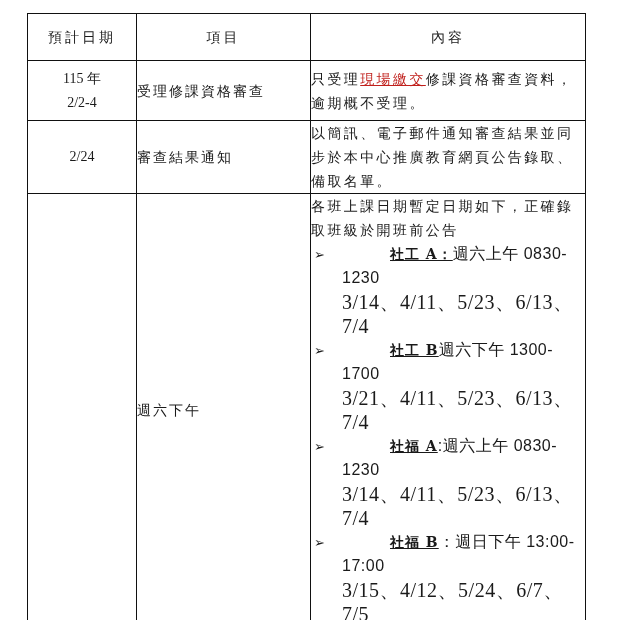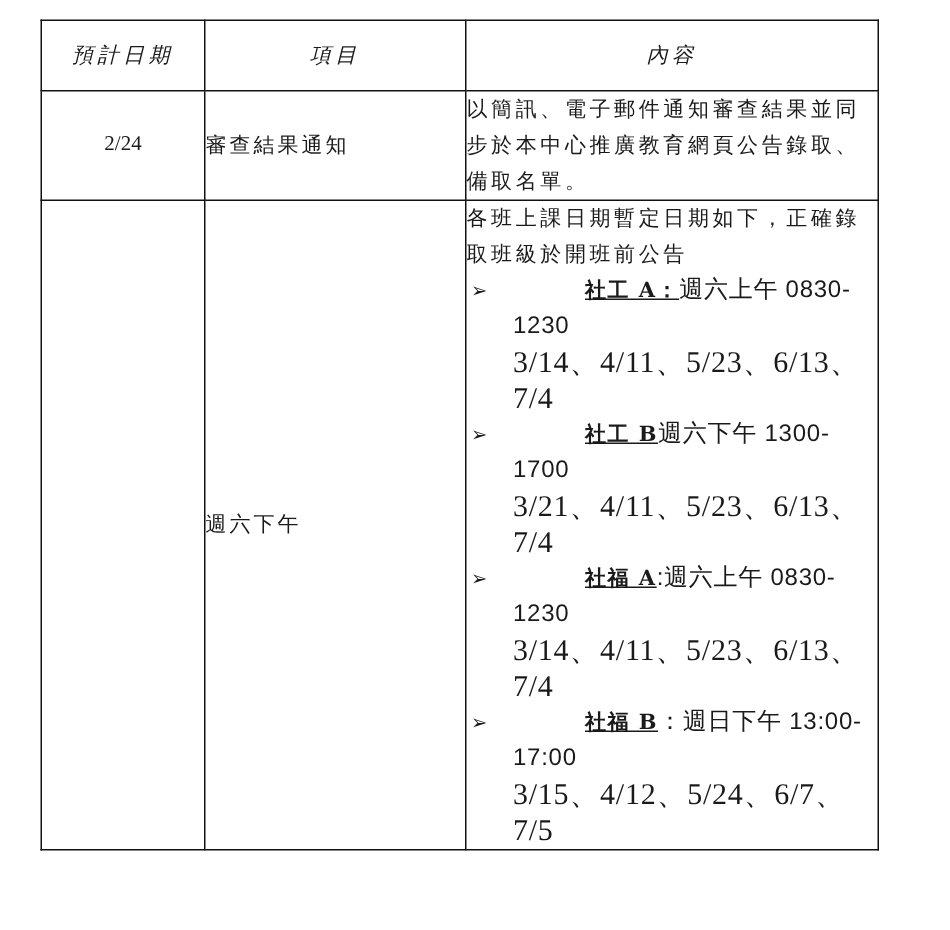--- a/index.html
+++ b/index.html
@@ -14,21 +14,21 @@
     border: 1.5px solid #111;
     font-weight: normal;
     font-size: 14px;
     line-height: 24px;
     vertical-align: middle;
     padding: 0;
   }
   col.c1 { width: 109px; }
   col.c2 { width: 174px; }
   col.c3 { width: 275px; }
-  th { height: 46px; text-align: center; letter-spacing: 3px; font-style: italic; }
+  th { height: 46px; text-align: center; letter-spacing: 3px; }
   td.date { text-align: center; font-family: "Liberation Serif", "DejaVu Serif", serif; font-size: 16px; line-height: 24px; }
   td.item { padding-left: 9px; letter-spacing: 2px; }
   td.content { padding: 2px 6px 2px 6px; letter-spacing: 2.4px; font-size: 14px; line-height: 23px; }
   .red { color: #c0201c; text-decoration: underline; text-decoration-color: #c0201c; }
   .bullet-line { display: flex; align-items: baseline; }
   .arrow { width: 28px; flex: none; font-size: 13px; padding-left: 3px; }
   .bullet-body { flex: 1; }
   .cls { font-weight: bold; text-decoration: underline; letter-spacing: 1px; margin-left: 48px; }
   .num { font-family: Liberation Sans, sans-serif; font-size: 16px; letter-spacing: 0.5px; }
   .dates-line { padding-left: 31px; font-family: "Liberation Serif", "DejaVu Serif", serif; font-size: 20px; letter-spacing: 0.5px; }
@@ -46,20 +46,28 @@
   <colgroup>
       <col class="c1">
       <col class="c2">
       <col class="c3">
     </colgroup>
   <tbody>
       <tr>
     <th>預計日期</th>
     <th>項目</th>
     <th>內容</th>
+  </tr>
+  <tr class="r2">
+    <td class="date">
+      <div>115 年</div>
+      <div>2/2-4</div>
+    </td>
+    <td class="item">受理修課資格審查</td>
+    <td class="content"><span>只受理</span><span class="red">現場繳交</span><span>修課資格審查資料，逾期概不受理。</span></td>
   </tr>
   <tr class="r3">
     <td class="date">2/24</td>
     <td class="item">審查結果通知</td>
     <td class="content">以簡訊、電子郵件通知審查結果並同步於本中心推廣教育網頁公告錄取、備取名單。</td>
   </tr>
   <tr class="r6">
     <td class="date"></td>
     <td class="item">週六下午</td>
     <td class="content">

